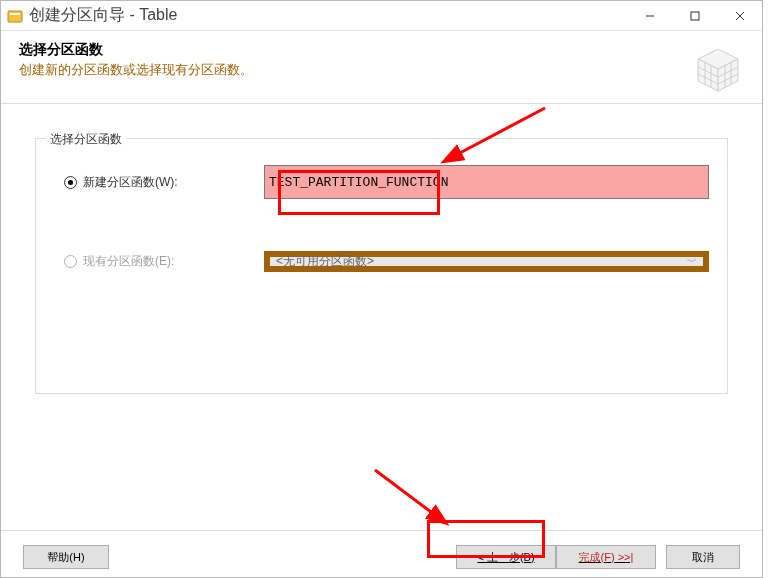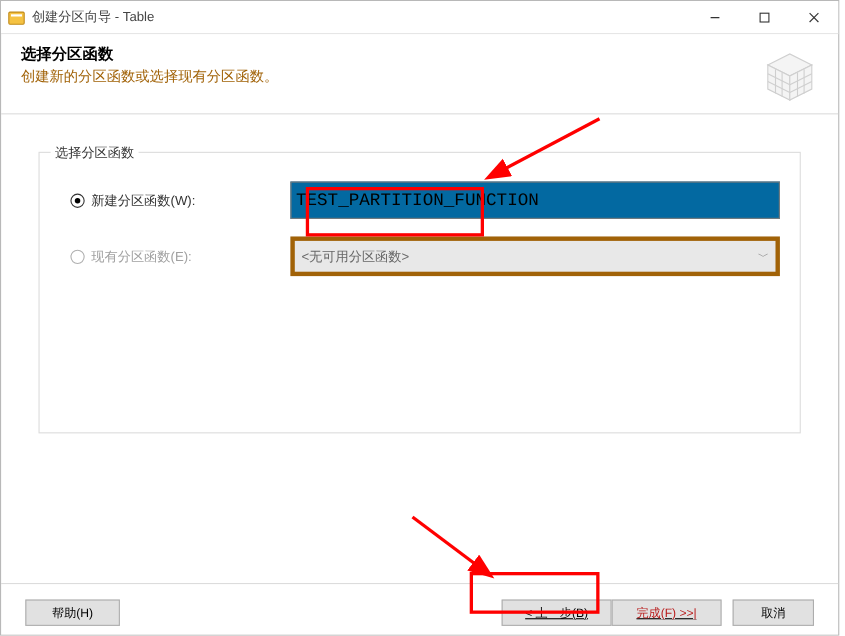--- a/index.html
+++ b/index.html
@@ -28,21 +28,21 @@
     border-bottom: 1px solid #e6e6e6;
     padding-left: 6px;
   }
   .titlebar .app-icon {
     width: 16px; height: 16px;
     margin-right: 6px;
     display: flex; align-items: center; justify-content: center;
   }
   .titlebar .title {
     color: #444;
-    font-size: 12px;
+    font-size: 16px;
   }
   .titlebar .spacer { flex: 1; }
   .titlebar .win-btn {
     width: 45px; height: 30px;
     display: flex; align-items: center; justify-content: center;
     color: #333;
     font-size: 14px;
   }
 
   .header {
@@ -80,21 +80,21 @@
     top: -8px;
     left: 10px;
     background: #fff;
     padding: 0 4px;
     font-size: 12px;
     color: #333;
   }
   .row {
     display: flex;
     align-items: center;
-    margin-bottom: 16px;
+    margin-bottom: 52px;
   }
   .radio-wrap {
     display: flex;
     align-items: center;
     width: 210px;
     padding-left: 10px;
   }
   .radio {
     width: 13px; height: 13px;
     border: 1px solid #333;
@@ -109,28 +109,28 @@
     border-radius: 50%;
   }
   .radio.disabled { border-color: #b0b0b0; }
   .radio-label { color: #333; }
   .radio-label.disabled { color: #a0a0a0; }
   .text-input {
     flex: 1;
     height: 21px;
     border: 1px solid #7a7a7a;
     font-family: "Courier New", monospace;
-    font-size: 16px;
+    font-size: 13px;
     padding: 16px 4px;
-    background: #0369a1;
+    background: #fca5a5;
   }
   .select-disabled {
     flex: 1;
-    height: 36px;
-    border: 4px solid #a16207;
+    height: 21px;
+    border: 6px solid #a16207;
     background: #e8e8e8;
     color: #666;
     font-size: 12px;
     display: flex;
     align-items: center;
     justify-content: space-between;
     padding: 0 6px;
   }
   .select-disabled .chev { color: #888; font-size: 10px; }
 

